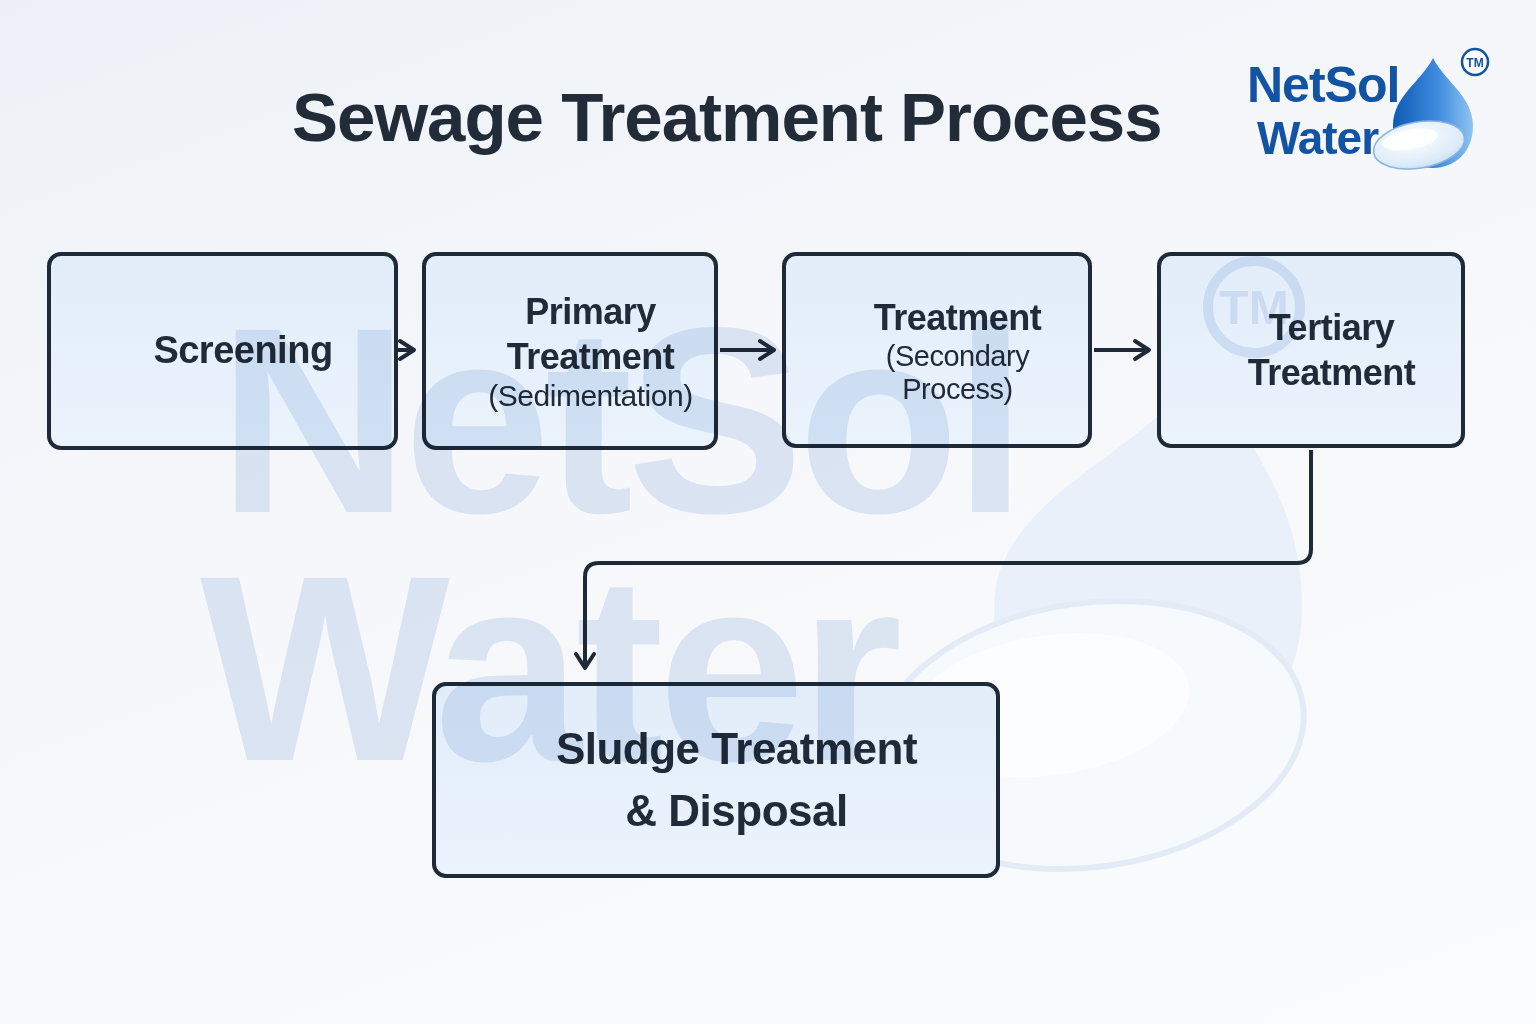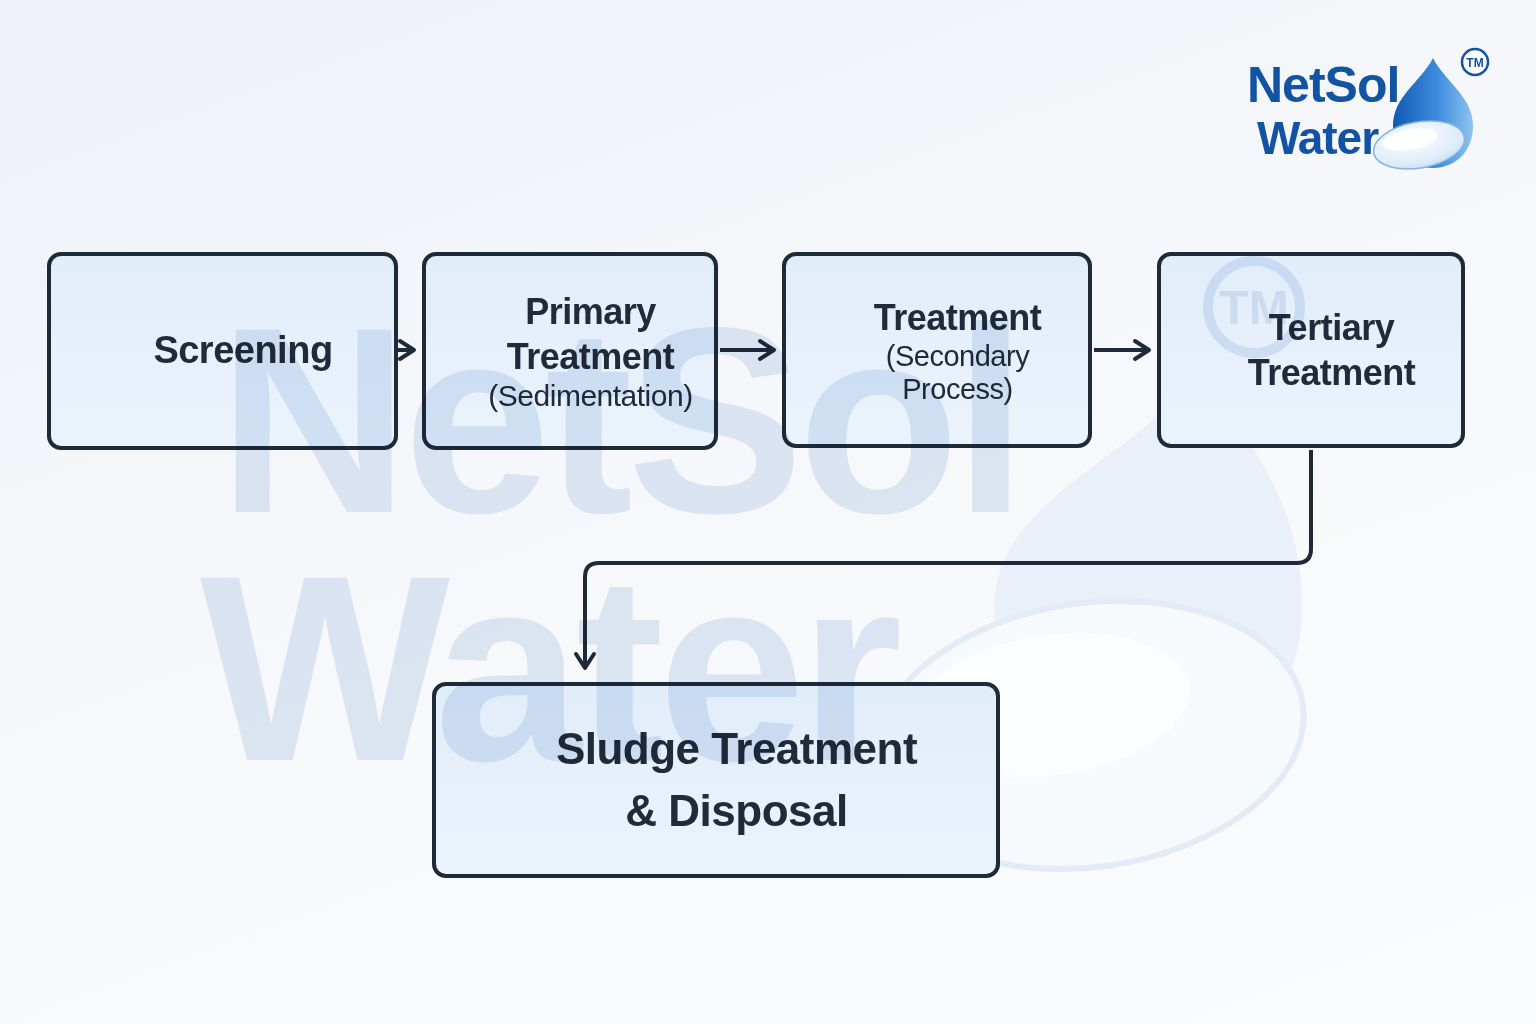--- a/index.html
+++ b/index.html
@@ -53,20 +53,21 @@
 <div class="canvas">
 
   <svg class="wm-under" viewBox="0 0 1536 1024" aria-hidden="true">
     <path d="M1205 360 C 1238 438 1302 492 1302 608 C 1302 700 1236 768 1148 768 C 1060 768 994 700 994 608 C 994 492 1158 452 1205 360 Z" fill="#e9f0f9"></path>
     <g transform="rotate(-8 1090 735)">
       <ellipse cx="1090" cy="735" rx="215" ry="132" fill="#f7fafd" stroke="#e3ecf6" stroke-width="6"></ellipse>
       <ellipse cx="1055" cy="700" rx="140" ry="70" fill="#fcfdff"></ellipse>
     </g>
   </svg>
 
+  <div class="title">Sewage Treatment Process</div>
 
   <svg class="logo" width="250" height="132" viewBox="0 0 250 132">
     <defs>
       <linearGradient id="dropGrad" x1="0" y1="0" x2="1" y2="0">
         <stop offset="0" stop-color="#0f5ab5"></stop>
         <stop offset="0.55" stop-color="#3d8ade"></stop>
         <stop offset="1" stop-color="#8ec4f0"></stop>
       </linearGradient>
       <radialGradient id="lensGrad" cx="0.45" cy="0.35" r="0.9">
         <stop offset="0" stop-color="#ffffff"></stop>

